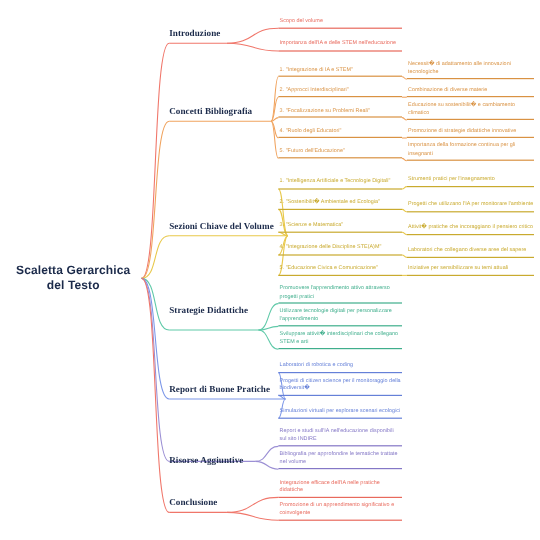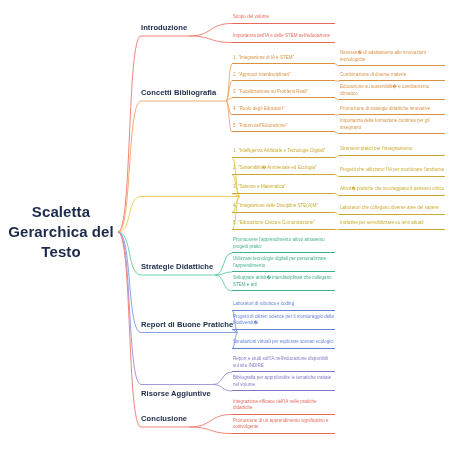--- a/index.html
+++ b/index.html
@@ -14,32 +14,33 @@
   #links{position:absolute;left:0;top:0;width:450px;height:450px;pointer-events:none;}
 
   .node{position:absolute;box-sizing:border-box;}
 
   
   .root{
     left:6px;top:212px;width:110px;height:40px;
     display:flex;align-items:center;justify-content:center;
     text-align:center;
     color:#1b2a4a;
-    font-size:15px;font-weight:bold;line-height:1.35;
+    font-size:10px;font-weight:bold;line-height:1.35;
     letter-spacing:.1px;
   }
 
   
   .topic{
     display:flex;align-items:center;
     color:#1b2a4a;
     font-size:7.6px;font-weight:bold;line-height:1.3;
     letter-spacing:.05px;
     white-space:nowrap;
     padding-bottom:5px;
+    font-family:Liberation Serif, serif;
   }
 
   
   .leaf{
     display:flex;align-items:flex-end;
     font-size:4.5px;line-height:1.5;
     letter-spacing:.02px;
     padding:0 0 1.5px 1px;
     box-sizing:border-box;
   }
@@ -185,51 +186,54 @@
     </div>
     <div class="node leaf under c-yellow t-yellow" style="left: 339px; top: 201px; width: 106px; height: 13.5px;">
       <span>Laboratori che collegano diverse aree del sapere</span>
     </div>
     <div class="node leaf under c-yellow t-yellow" style="left: 232px; top: 220px; width: 103px; height: 9.5px;">
       <span>5. "Educazione Civica e Comunicazione"</span>
     </div>
     <div class="node leaf under c-yellow t-yellow" style="left: 339px; top: 220px; width: 106px; height: 9.5px;">
       <span>Iniziative per sensibilizzare su temi attuali</span>
     </div>
+    <div class="node topic" style="left: 141px; top: 185.5px; height: 11px;">
+      <span>Sezioni Chiave del Volume</span>
+    </div>
     <div class="node leaf under c-green t-green" style="left: 232px; top: 239.5px; width: 103px; height: 13.5px;">
       <span>Promuovere l'apprendimento attivo attraverso progetti pratici</span>
     </div>
     <div class="node leaf under c-green t-green" style="left: 232px; top: 258.5px; width: 103px; height: 13.5px;">
       <span>Utilizzare tecnologie digitali per personalizzare l'apprendimento</span>
     </div>
     <div class="node leaf under c-green t-green" style="left: 232px; top: 277.5px; width: 103px; height: 13.5px;">
       <span>Sviluppare attivit� interdisciplinari che collegano STEM e arti</span>
     </div>
-    <div class="node topic" style="left: 141px; top: 264px; height: 11px;">
+    <div class="node topic" style="left: 141px; top: 256px; height: 11px;">
       <span>Strategie Didattiche</span>
     </div>
     <div class="node leaf under c-blue t-blue" style="left: 232px; top: 301px; width: 103px; height: 9.5px;">
       <span>Laboratori di robotica e coding</span>
     </div>
     <div class="node leaf under c-blue t-blue" style="left: 232px; top: 316px; width: 103px; height: 13.5px;">
       <span>Progetti di citizen science per il monitoraggio della biodiversit�</span>
     </div>
     <div class="node leaf under c-blue t-blue" style="left: 232px; top: 335px; width: 103px; height: 13.5px;">
       <span>Simulazioni virtuali per esplorare scenari ecologici</span>
     </div>
     <div class="node topic" style="left: 141px; top: 321.5px; height: 11px;">
       <span>Report di Buone Pratiche</span>
     </div>
     <div class="node leaf under c-purple t-purple" style="left: 232px; top: 358.5px; width: 103px; height: 13.5px;">
       <span>Report e studi sull'IA nell'educazione disponibili sul sito INDIRE</span>
     </div>
     <div class="node leaf under c-purple t-purple" style="left: 232px; top: 377.5px; width: 103px; height: 13.5px;">
       <span>Bibliografia per approfondire le tematiche trattate nel volume</span>
     </div>
-    <div class="node topic" style="left: 141px; top: 391px; height: 11px;">
+    <div class="node topic" style="left: 141px; top: 381px; height: 11px;">
       <span>Risorse Aggiuntive</span>
     </div>
     <div class="node leaf under c-red t-red" style="left: 232px; top: 401px; width: 103px; height: 13.5px;">
       <span>Integrazione efficace dell'IA nelle pratiche didattiche</span>
     </div>
     <div class="node leaf under c-red t-red" style="left: 232px; top: 420px; width: 103px; height: 13.5px;">
       <span>Promozione di un apprendimento significativo e coinvolgente</span>
     </div>
     <div class="node topic" style="left: 141px; top: 416px; height: 11px; text-align: right;">
       <span>Conclusione</span>

